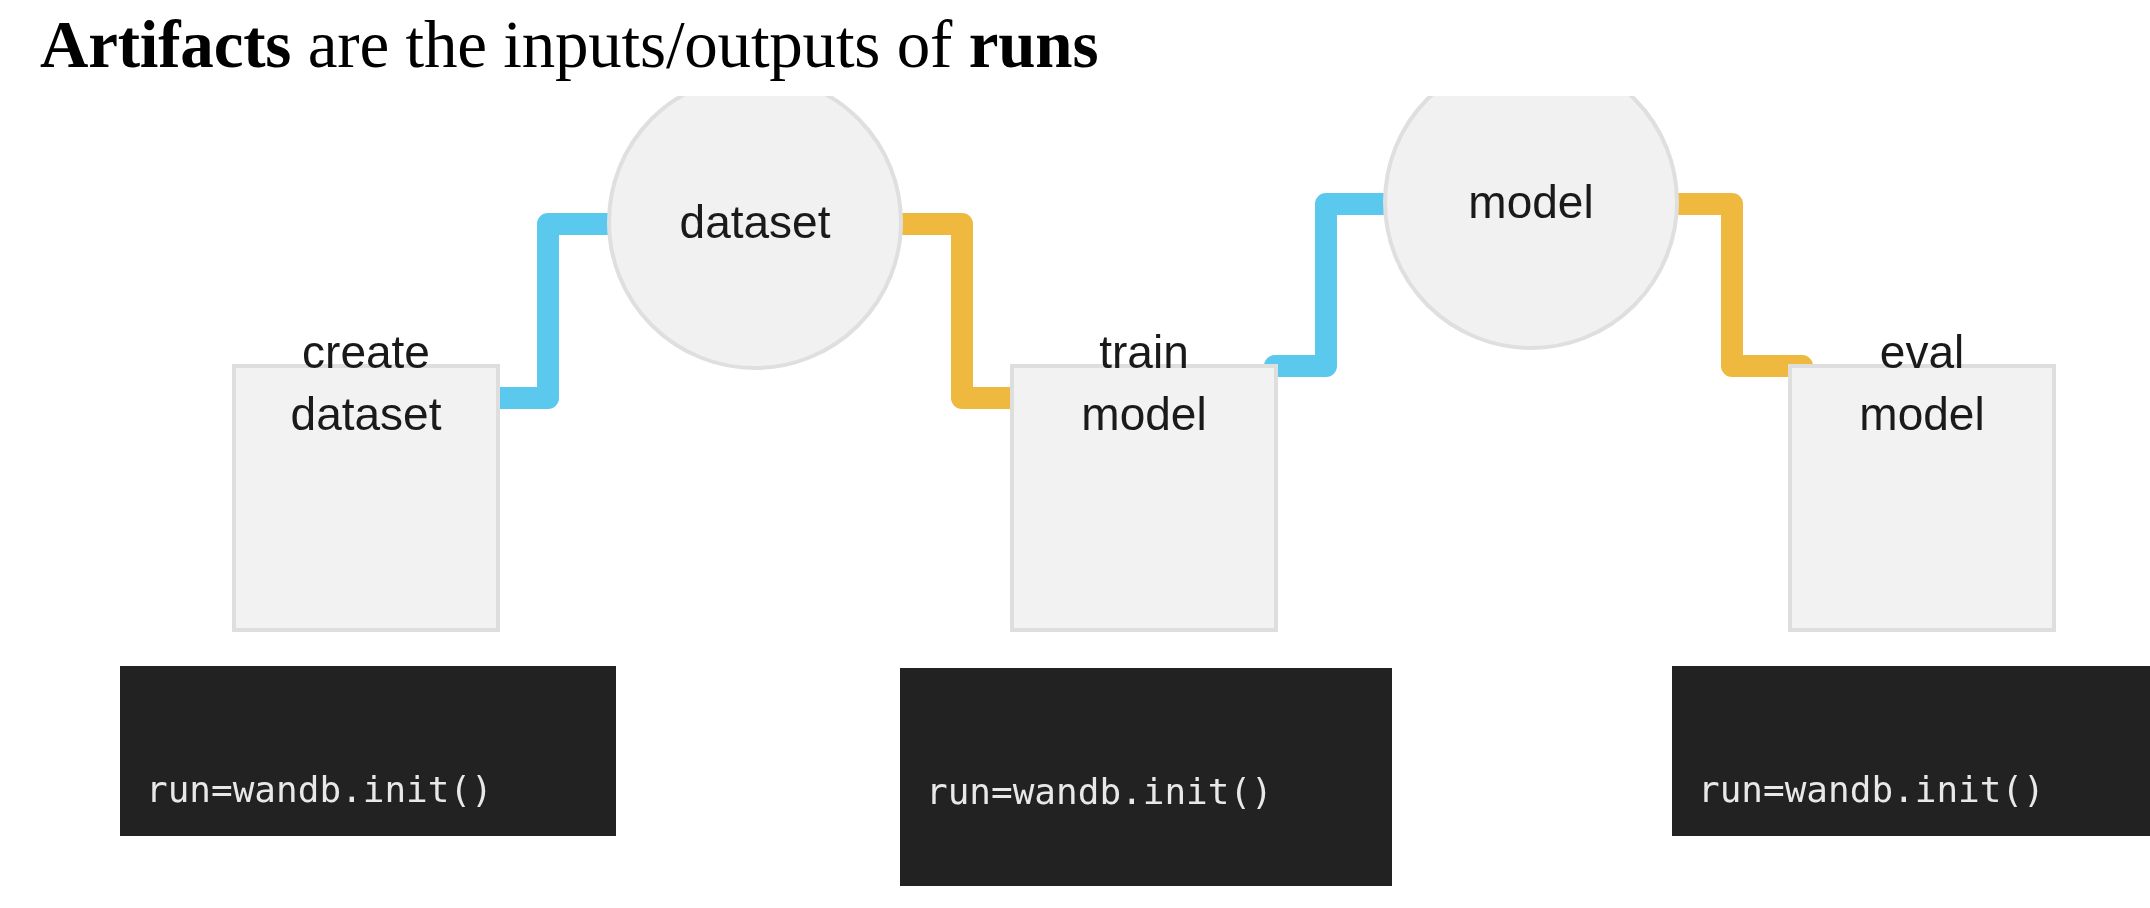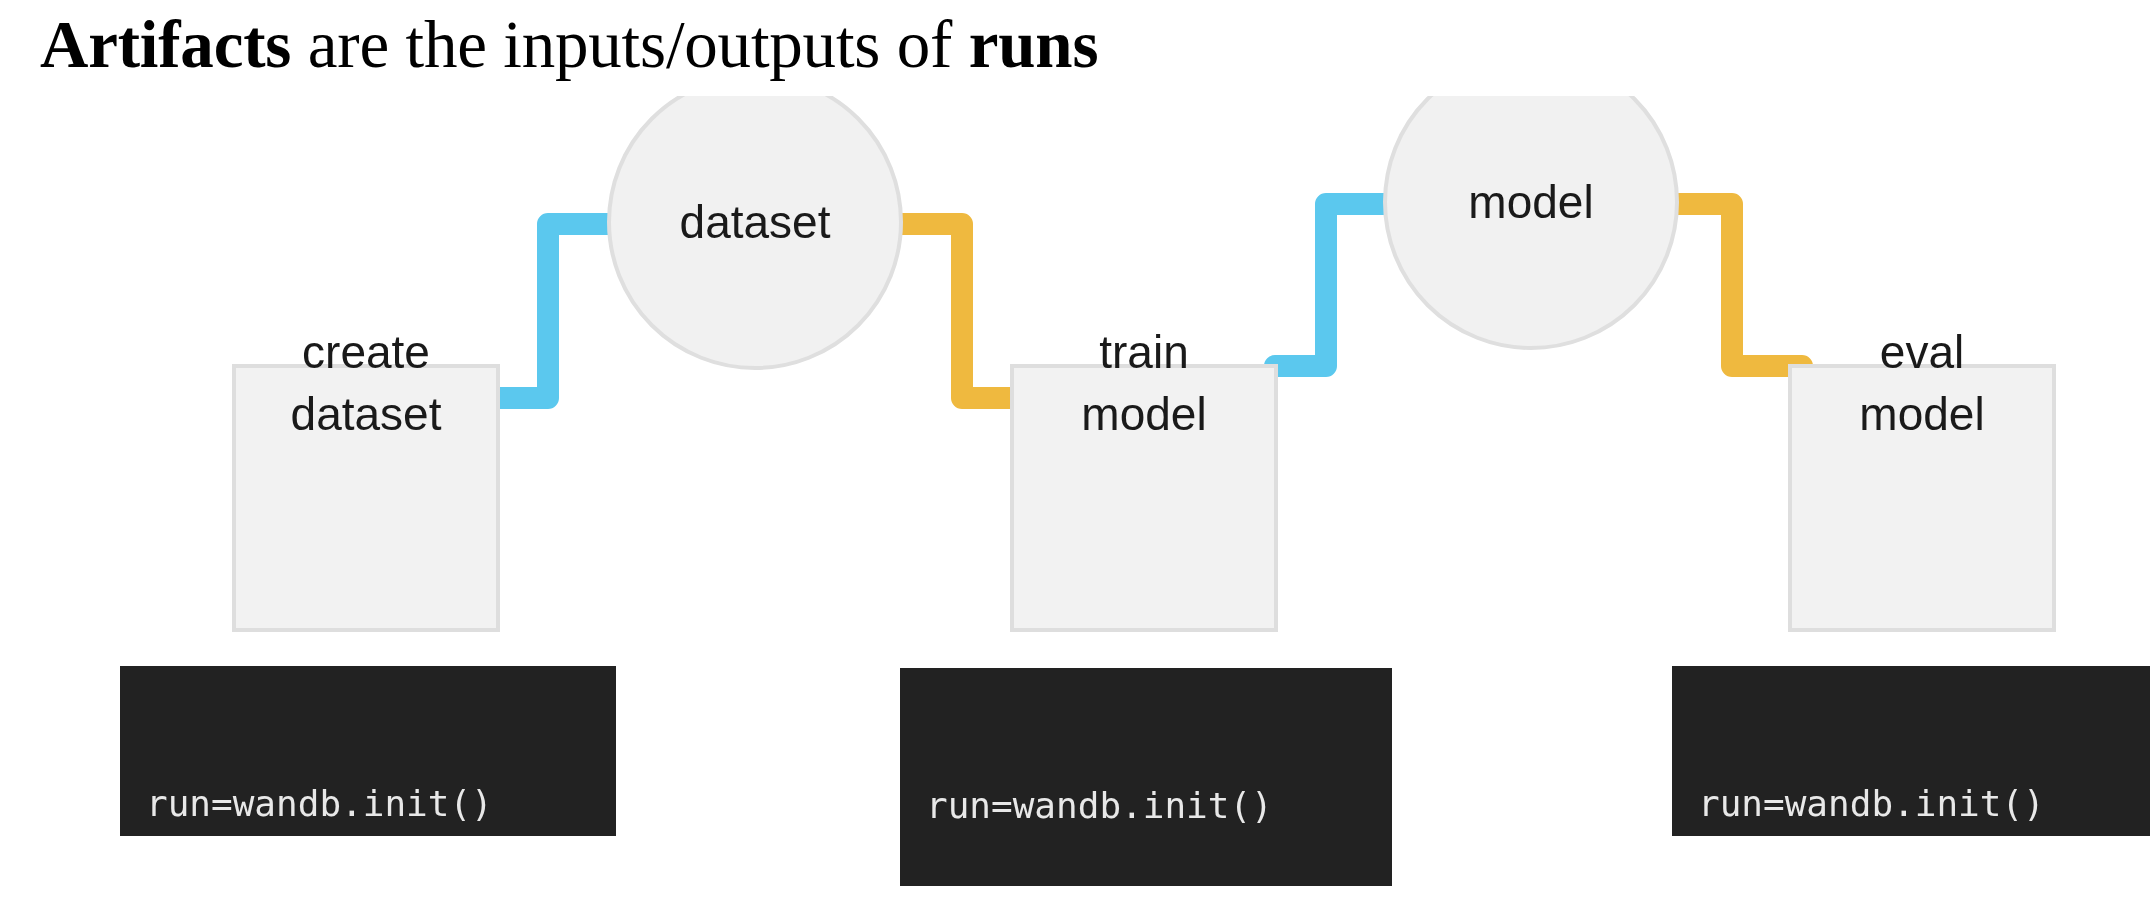--- a/index.html
+++ b/index.html
@@ -64,21 +64,21 @@
     stroke-width: 22;
     stroke-linecap: round;
     stroke-linejoin: round;
   }
 
   
   .code-block {
     position: absolute;
     background: #222222;
     box-sizing: border-box;
-    padding: 18px 26px 18px 26px;
+    padding: 4px 26px 18px 26px;
     font-family: "DejaVu Sans Mono", monospace;
     font-size: 36px;
     line-height: 48px;
     color: #e8e8e8;
     white-space: pre;
   }
   .code-line { display: block; height: 48px; }
   .tok-plain { color: #e8e8e8; }
 
   #code-1 { left: 88px;   top: 666px; width: 496px;  height: 170px; }

